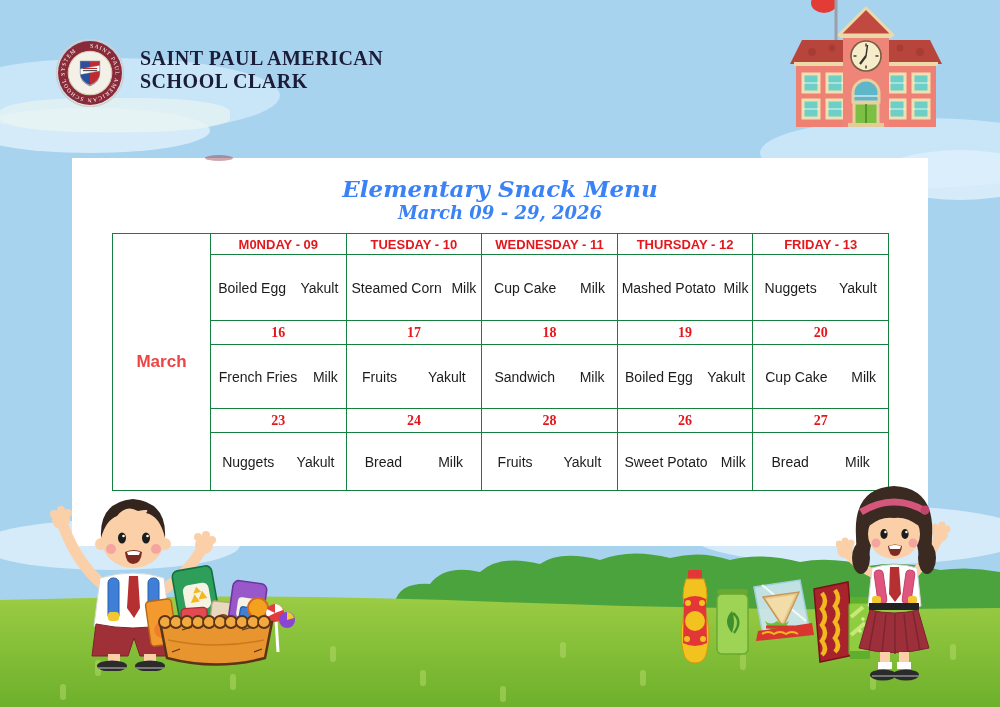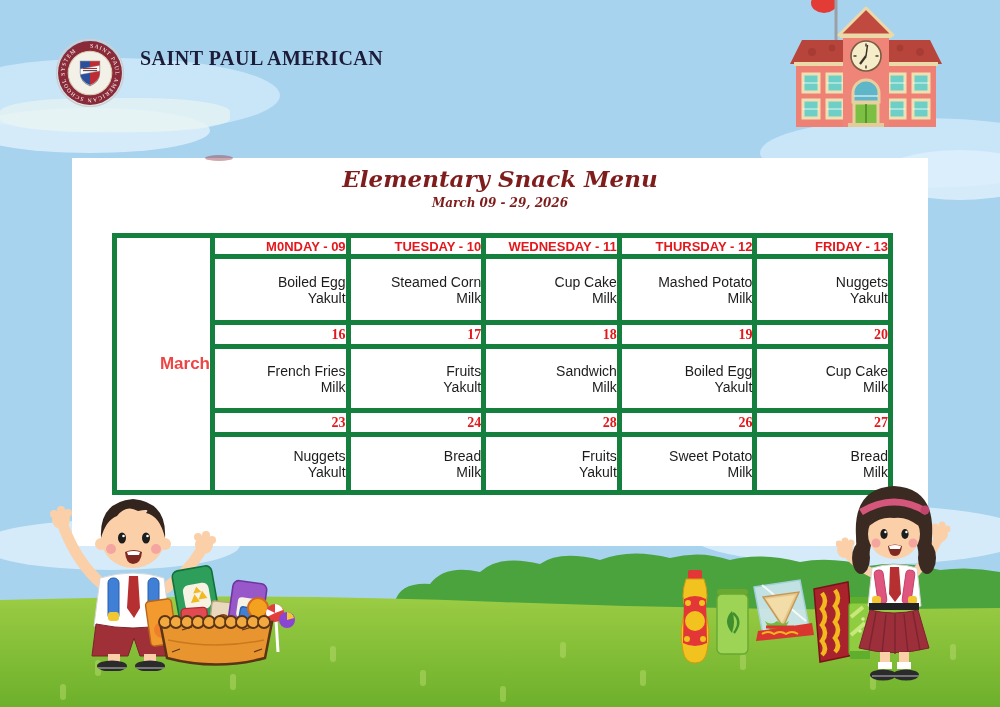--- a/index.html
+++ b/index.html
@@ -14,41 +14,41 @@
   .cloud.cream{background:#eef6f1;opacity:.6;border-radius:40%;}
   
   .seal{position:absolute;left:56px;top:39px;width:68px;height:68px;z-index:2;}
   .school-name{position:absolute;left:140px;top:47px;z-index:2;
     font-family:"Liberation Serif", serif;font-weight:bold;color:#1c1c38;
     font-size:20px;line-height:23px;letter-spacing:.5px;}
   
   .building{position:absolute;left:788px;top:0;width:156px;height:127px;z-index:2;}
   
   .card{position:absolute;left:72px;top:158px;width:856px;height:388px;background:#ffffff;z-index:3;}
-  .card-title{position:absolute;top:8px;left:0;width:100%;text-align:center;
-    font-family:"DejaVu Serif", serif;font-style:italic;font-weight:bold;color:#7f1d1d;}
+  .card-title{position:absolute;top:18px;left:0;width:100%;text-align:center;
+    font-family:"DejaVu Serif", serif;font-style:italic;font-weight:bold;color:#3b82f6;}
   .card-title .t1{font-size:23px;line-height:26px;}
-  .card-title .t2{font-size:12px;line-height:22px;text-align:center;}
+  .card-title .t2{font-size:18px;line-height:22px;text-align:center;}
   .smudge{position:absolute;left:205px;top:155px;width:28px;height:6px;border-radius:50%;
     background:rgba(150,60,70,.45);z-index:4;}
   
   .menu-table{position:absolute;left:40px;top:75px;width:776px;border-collapse:collapse;table-layout:fixed;}
-  .menu-table td{border:5px solid #15803d;text-align:right;vertical-align:middle;padding:0;}
+  .menu-table td{border:1px solid #15803d;text-align:center;vertical-align:middle;padding:0;}
   .c-month{width:98px;}
   .c-day{width:135.6px;}
   .r-day{height:21px;}
   .r-food1{height:66px;}
   .r-date{height:24px;font-family:Liberation Serif, serif;}
   .r-food2{height:64px;margin-top:40px;}
   .r-food3{height:58px;}
   .month-cell{color:#ef4444;font-weight:bold;font-size:17px;}
   .day-cell{color:#e3181d;font-weight:bold;font-size:13px;}
   .date-cell{color:#e3181d;font-weight:bold;font-size:14px;}
   .food-cell{font-size:14px;color:#1c1c1c;}
-  .food-cell .cellwrap{display:flex;flex-direction:column;justify-content:space-around;height:100%;}
+  .food-cell .cellwrap{display:flex;justify-content:space-around;height:100%;}
   
   .landscape{position:absolute;left:0;bottom:0;width:1000px;height:165px;z-index:4;}
   
   .boy{position:absolute;left:38px;top:486px;width:190px;height:185px;z-index:5;}
   .basket{position:absolute;left:138px;top:560px;width:158px;height:110px;z-index:6;}
   .snacks{position:absolute;left:670px;top:568px;width:200px;height:102px;z-index:5;}
   .girl{position:absolute;left:836px;top:474px;width:118px;height:214px;z-index:6;}
 </style>
 </head>
 <body>
@@ -74,20 +74,21 @@
   <path d="M24,22 h19 v12 q0,8 -9.5,12 q-9.5,-4 -9.5,-12 z" fill="#ffffff" stroke="#8c8c8c" stroke-width="1"></path>
   <path d="M24,22 h9.5 v23.4 q-9.3,-4.2 -9.5,-11.4 z" fill="#2c4f9b"></path>
   <path d="M43,22 h-9.5 v23.4 q9.3,-4.2 9.5,-11.4 z" fill="#bf2b33"></path>
   <path d="M24,29.5 l19,-3.5 v5.5 l-19,3.5 z" fill="#ffffff" stroke="#999" stroke-width="0.4"></path>
   <rect x="26.5" y="28.5" width="14" height="1.1" fill="#b03038"></rect>
   <rect x="26.5" y="30.6" width="14" height="1.1" fill="#4a4a4a"></rect>
 </svg>
 
 <div class="school-name">
   <div>SAINT PAUL AMERICAN</div>
+  <div>SCHOOL CLARK</div>
 </div>
 
 <svg class="building" viewBox="0 0 156 127">
 
   <ellipse cx="36" cy="3" rx="13" ry="10" fill="#e33b35"></ellipse>
   <line x1="48" y1="0" x2="48" y2="127" stroke="#9aa0a6" stroke-width="3"></line>
 
   <path d="M2,64 L14,40 H66 V64 Z" fill="#b8453c"></path>
   <path d="M154,64 L142,40 H90 V64 Z" fill="#b8453c"></path>
   <circle cx="24" cy="52" r="4" fill="#a03930" opacity=".7"></circle>

